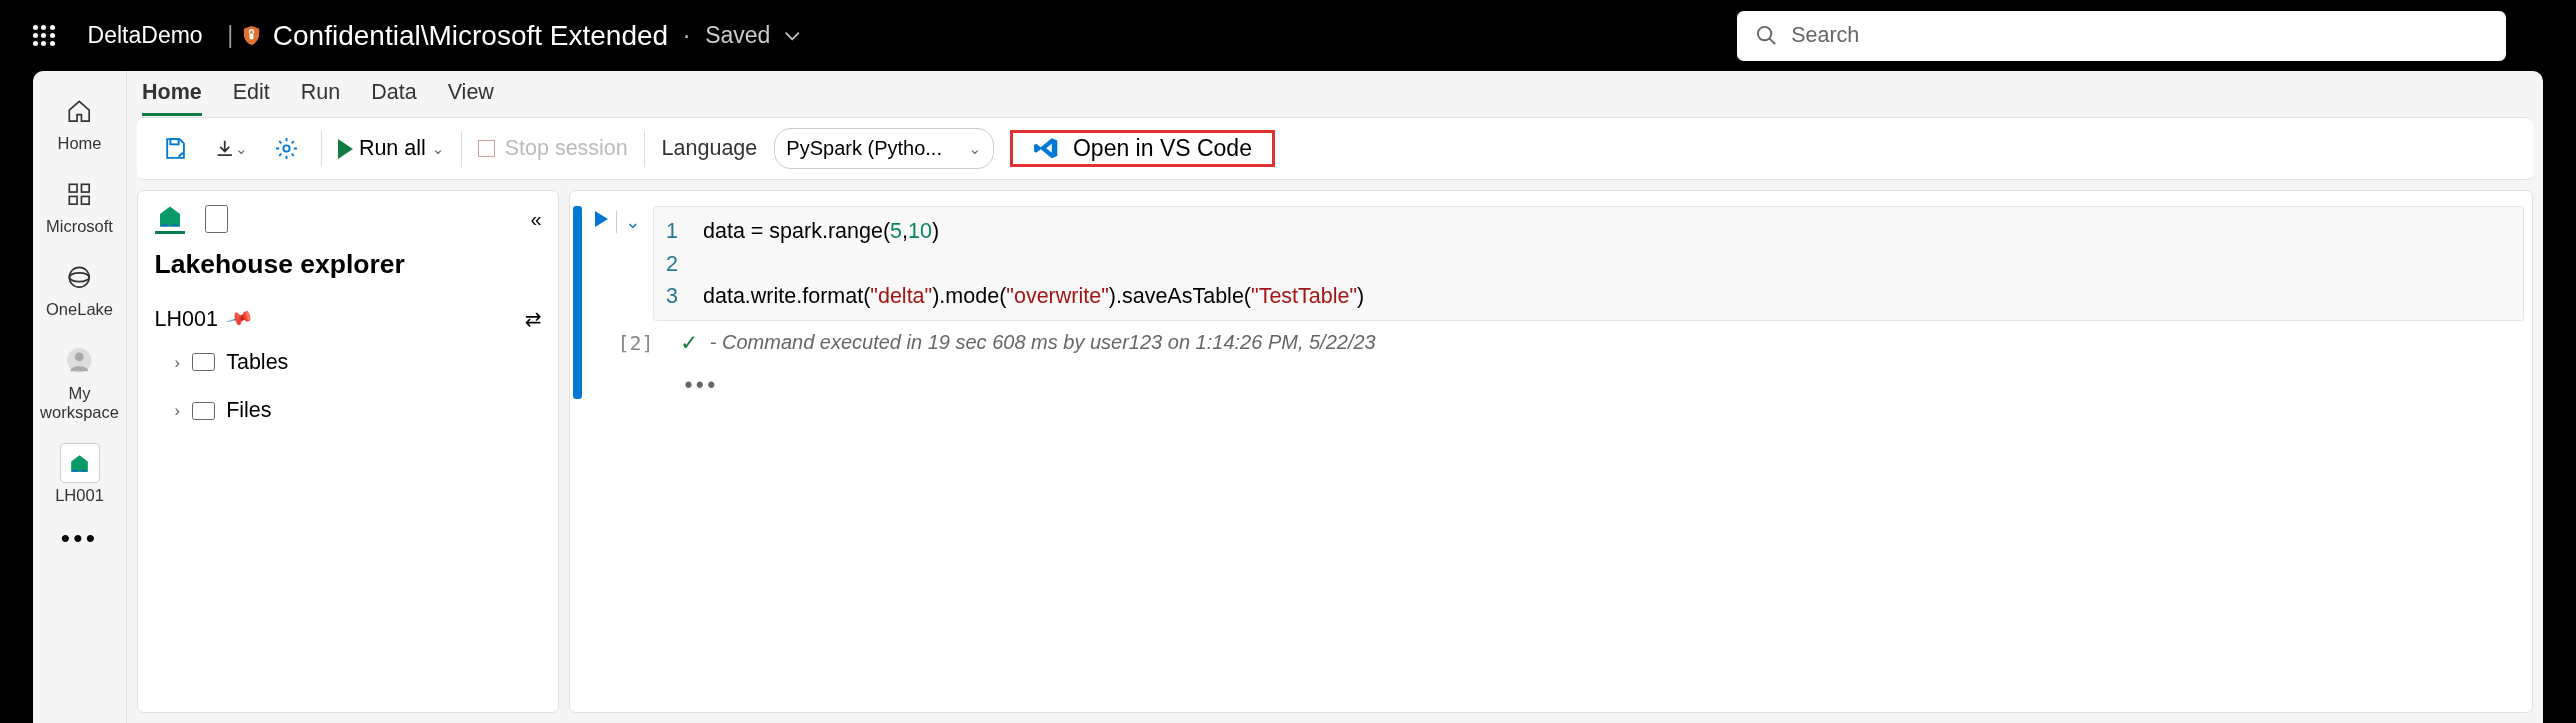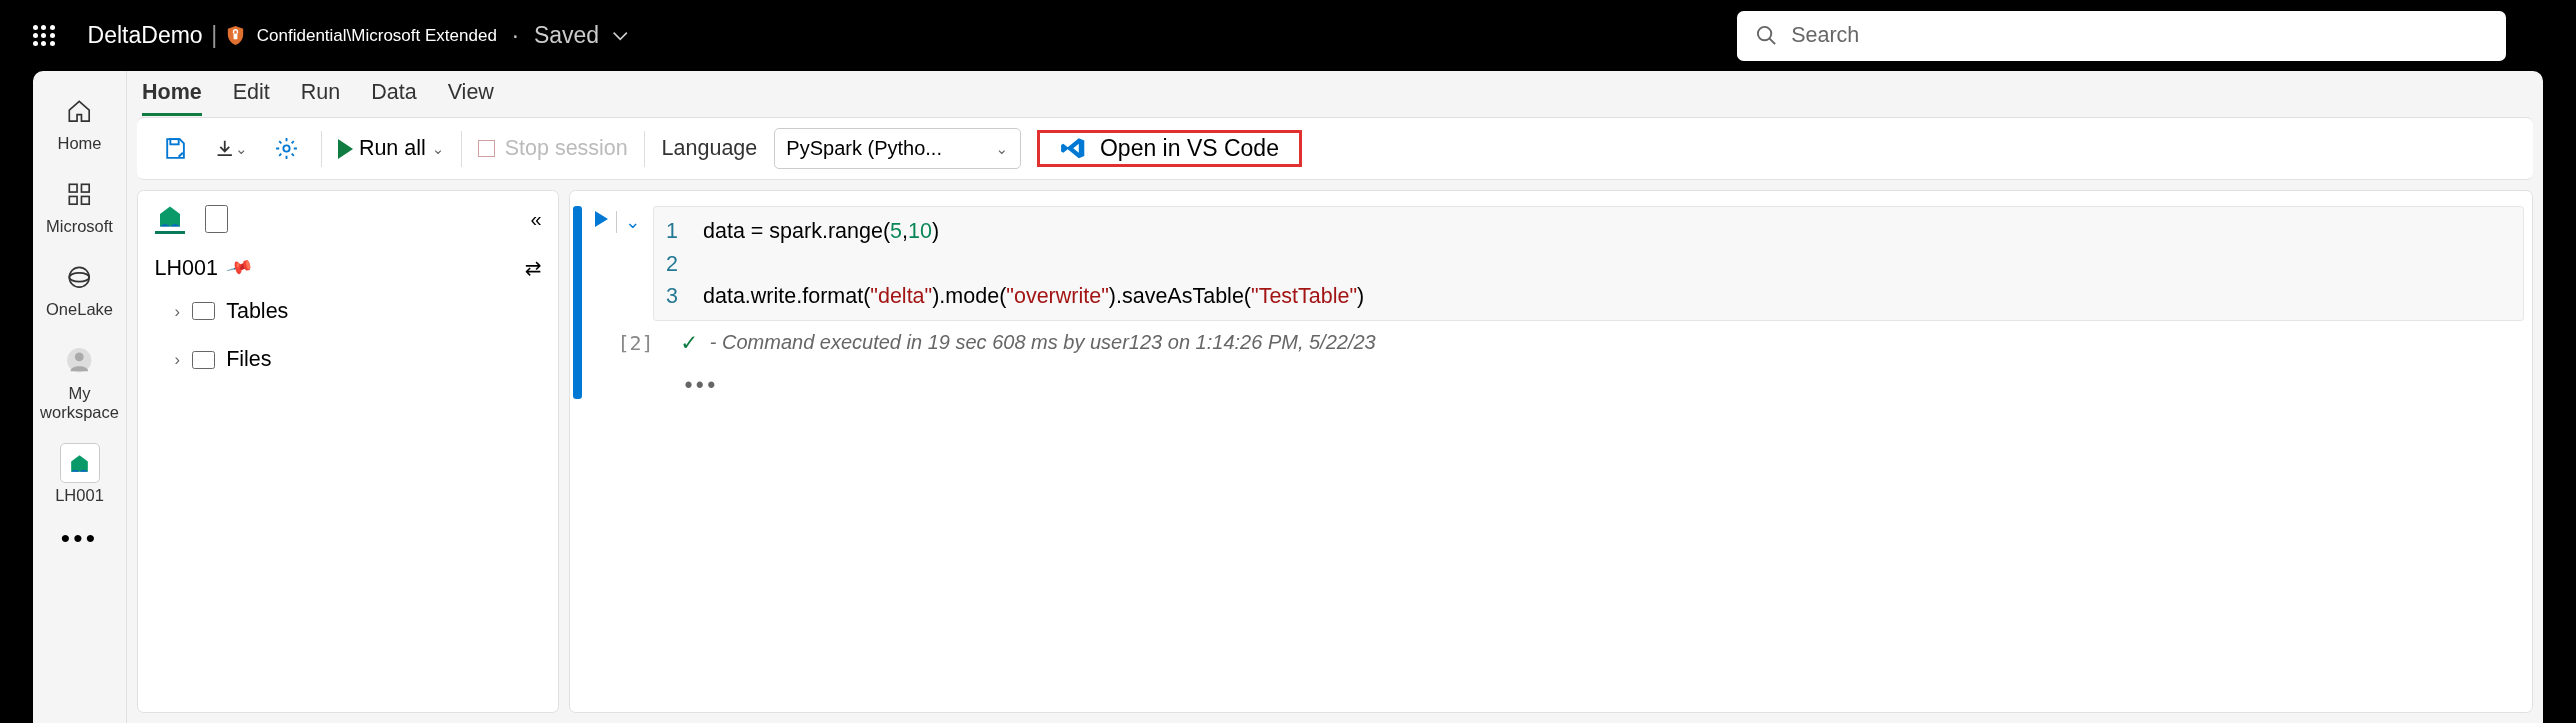--- a/index.html
+++ b/index.html
@@ -37,34 +37,34 @@
       margin-right: 33px;
       cursor: pointer;
     }
     .waffle-icon span {
       background: #fff;
       border-radius: 50%;
     }
     .header-title {
       font-size: 23px;
       font-weight: 400;
-      margin-right: 2px;
+      margin-right: 18px;
     }
     .header-divider {
       color: #999;
       font-size: 23px;
       margin: 0 6.6px;
     }
     .shield-icon {
       width: 23px;
       height: 23px;
       margin-right: 10px;
     }
     .classification {
-      font-size: 17px;
+      font-size: 28px;
       font-weight: 400;
     }
     .saved-status {
       font-size: 23px;
       color: #ccc;
       margin-left: 8.3px;
     }
     .header-chevron {
       margin-left: 13.2px;
       cursor: pointer;
@@ -227,28 +227,28 @@
       display: flex;
       align-items: center;
       gap: 10px;
     }
     .language-label {
       font-size: 21.5px;
       color: #333;
     }
     .language-select {
       border: 0.8px solid #ccc;
-      border-radius: 5px;
+      border-radius: 17px;
       padding: 8.3px 11.6px;
       font-size: 20px;
       display: flex;
       align-items: center;
       gap: 8.3px;
       cursor: pointer;
-      width: 247px;
+      width: 220px;
       justify-content: space-between;
     }
     .language-select span:first-child {
       white-space: nowrap;
       overflow: hidden;
       text-overflow: ellipsis;
     }
     .vscode-btn {
       border: 3.3px solid #e03030;
       padding: 2px 20px;
@@ -602,20 +602,21 @@
             <div class="lake-icon">
               <svg width="30" height="25" viewBox="0 0 24 20">
                   <path d="M4 18 L4 8 L12 2 L20 8 L20 18 Z" fill="#0a9a6a"></path>
                   <path d="M4 18 Q8 14 12 18 Q16 14 20 18 Z" fill="#0868c0"></path>
                 </svg>
             </div>
             <div class="file-icon"></div>
             <div class="spacer"></div>
             <span class="collapse-chevron">«</span>
           </div>
+          <div class="explorer-title">Lakehouse explorer</div>
           <div class="lh-row">
             <span>LH001</span>
             <span class="pin-icon">📌</span>
             <span class="swap-icon">⇄</span>
           </div>
           <div class="tree-item">
             <span class="tree-chevron">›</span>
             <div class="folder-icon"></div>
             <span>Tables</span>
           </div>

